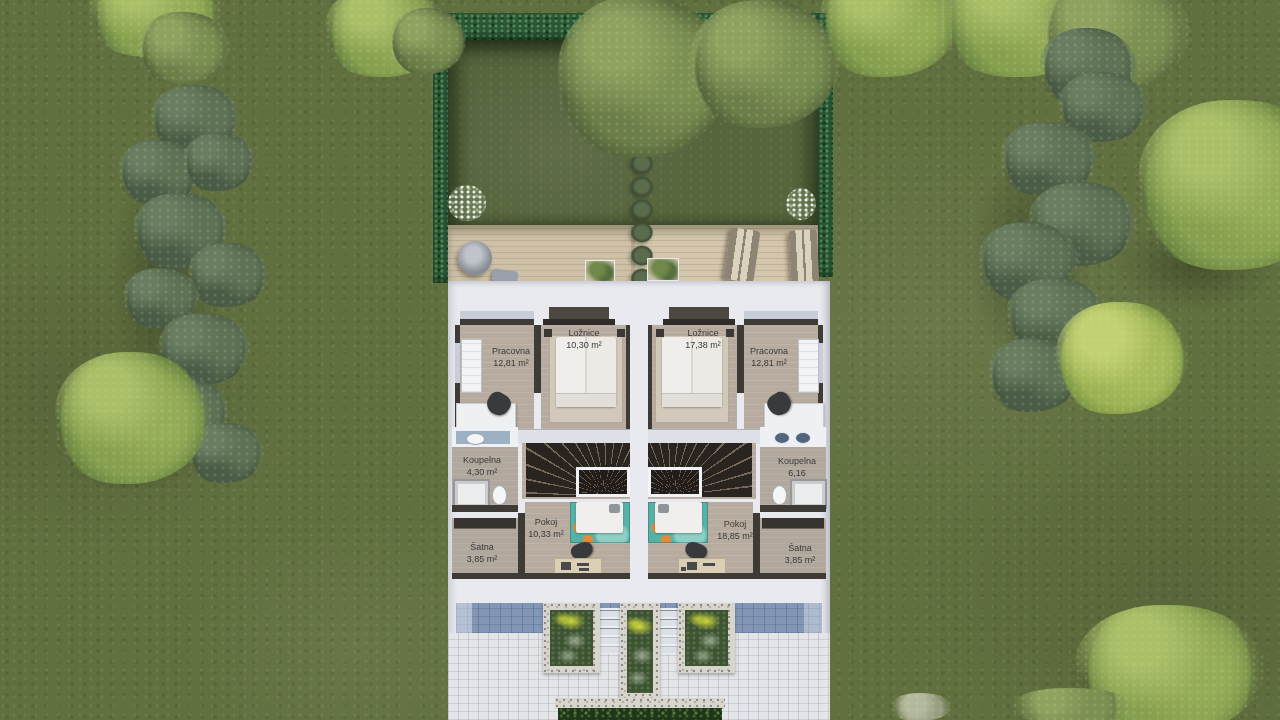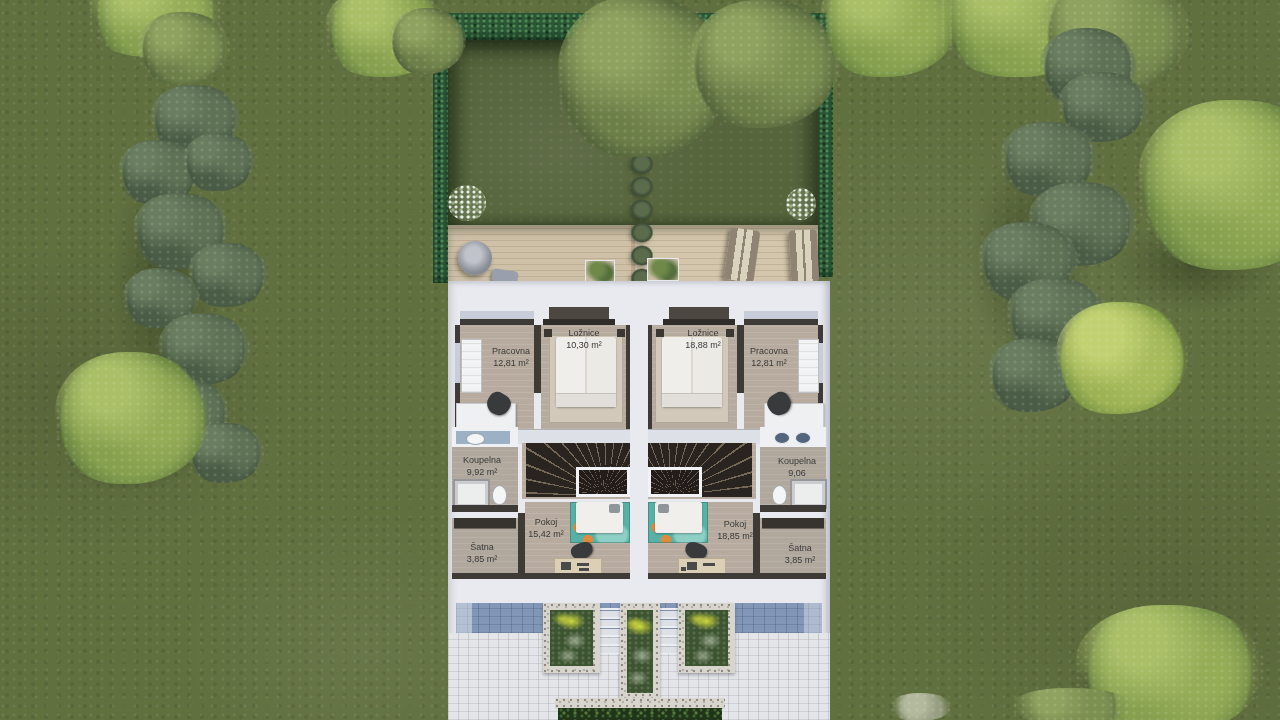--- a/index.html
+++ b/index.html
@@ -296,37 +296,37 @@
     <div class="rlabel" style="left:63px;top:77px">
       <span>Pracovna</span>
       <span>12,81 m²</span>
     </div>
     <div class="rlabel" style="left:136px;top:59px">
       <span>Ložnice</span>
       <span>10,30 m²</span>
     </div>
     <div class="rlabel" style="left:255px;top:59px">
       <span>Ložnice</span>
-      <span>18,88 m²</span>
+      <span>17,38 m²</span>
     </div>
     <div class="rlabel" style="left:321px;top:77px">
       <span>Pracovna</span>
       <span>12,81 m²</span>
     </div>
     <div class="rlabel" style="left:34px;top:186px">
       <span>Koupelna</span>
-      <span>9,92 m²</span>
+      <span>4,30 m²</span>
     </div>
     <div class="rlabel" style="left:349px;top:187px">
       <span>Koupelna</span>
-      <span>9,06</span>
+      <span>6,16</span>
     </div>
     <div class="rlabel" style="left:98px;top:248px">
       <span>Pokoj</span>
-      <span>15,42 m²</span>
+      <span>10,33 m²</span>
     </div>
     <div class="rlabel" style="left:287px;top:250px">
       <span>Pokoj</span>
       <span>18,85 m²</span>
     </div>
     <div class="rlabel" style="left:34px;top:273px">
       <span>Šatna</span>
       <span>3,85 m²</span>
     </div>
     <div class="rlabel" style="left:352px;top:274px">

